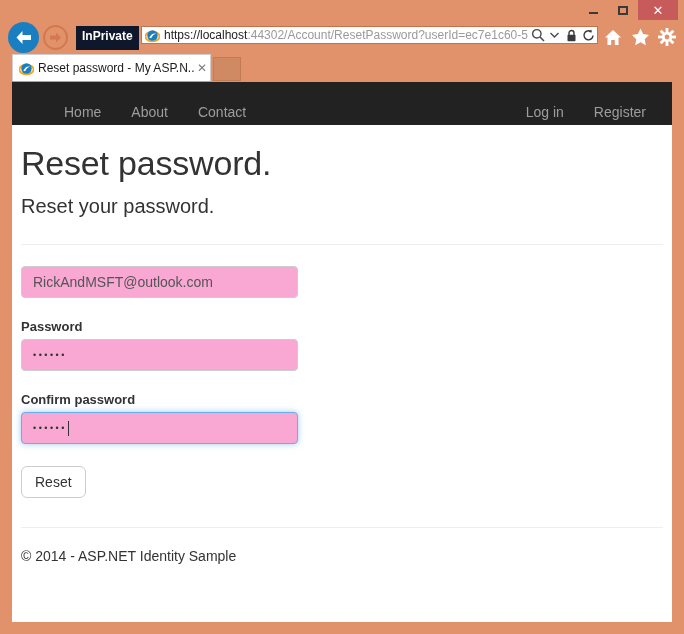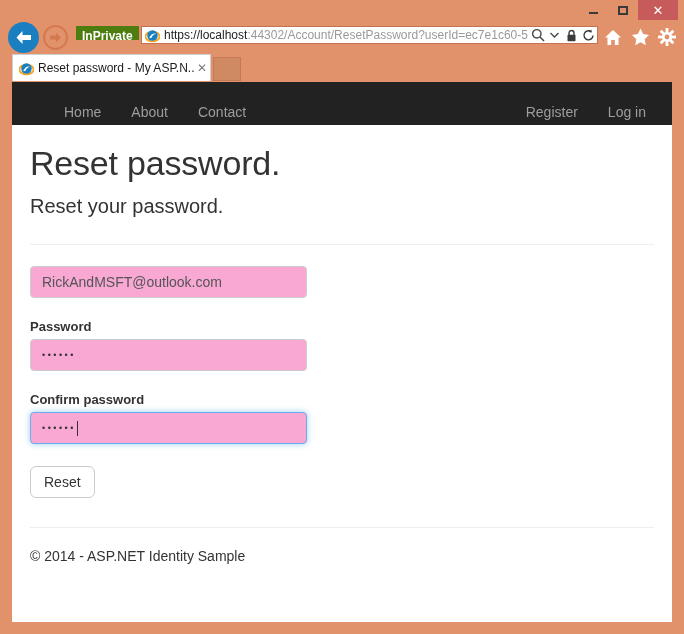--- a/index.html
+++ b/index.html
@@ -74,23 +74,23 @@
     width: 25px; height: 25px;
     border-radius: 50%;
     border: 2px solid #d4784f;
     box-sizing: border-box;
     display: flex; align-items: center; justify-content: center;
     cursor: pointer;
   }
   #inprivate-badge {
     position: absolute;
     left: 76px; top: 6px;
-    height: 14px;
+    height: 24px;
     padding: 0 6px;
-    background: #4d7c0f;
+    background: #0f172a;
     color: #ffffff;
     font-size: 12px;
     font-weight: bold;
     line-height: 21px;
     white-space: nowrap;
   }
   #addressbar {
     position: absolute;
     left: 141px; top: 6px;
     width: 457px; height: 18px;
@@ -201,21 +201,21 @@
     color: #9d9d9d;
     font-size: 14px;
     cursor: pointer;
     white-space: nowrap;
   }
   #nav-left { margin-left: 37px; }
   #nav-right { margin-left: auto; margin-right: 11px; }
 
   
   #page-body {
-    padding: 0 18px;
+    padding: 0 9px;
   }
   #page-title {
     margin: 19px 0 0 0;
     font-size: 34px;
     font-weight: normal;
     color: #333333;
     letter-spacing: -0.2px;
   }
   #page-subtitle {
     margin: 12px 0 0 0;
@@ -399,22 +399,22 @@
 
   <div id="viewport">
 
     <div id="site-navbar">
       <div class="nav-links" id="nav-left">
         <div class="nav-link">Home</div>
         <div class="nav-link">About</div>
         <div class="nav-link">Contact</div>
       </div>
       <div class="nav-links" id="nav-right">
+        <div class="nav-link">Log in</div>
         <div class="nav-link">Register</div>
-        <div class="nav-link">Log in</div>
       </div>
     </div>
 
     <div id="page-body">
       <h1 id="page-title">Reset password.</h1>
       <p id="page-subtitle">Reset your password.</p>
       <hr id="form-divider">
 
       <form id="reset-form">
 

